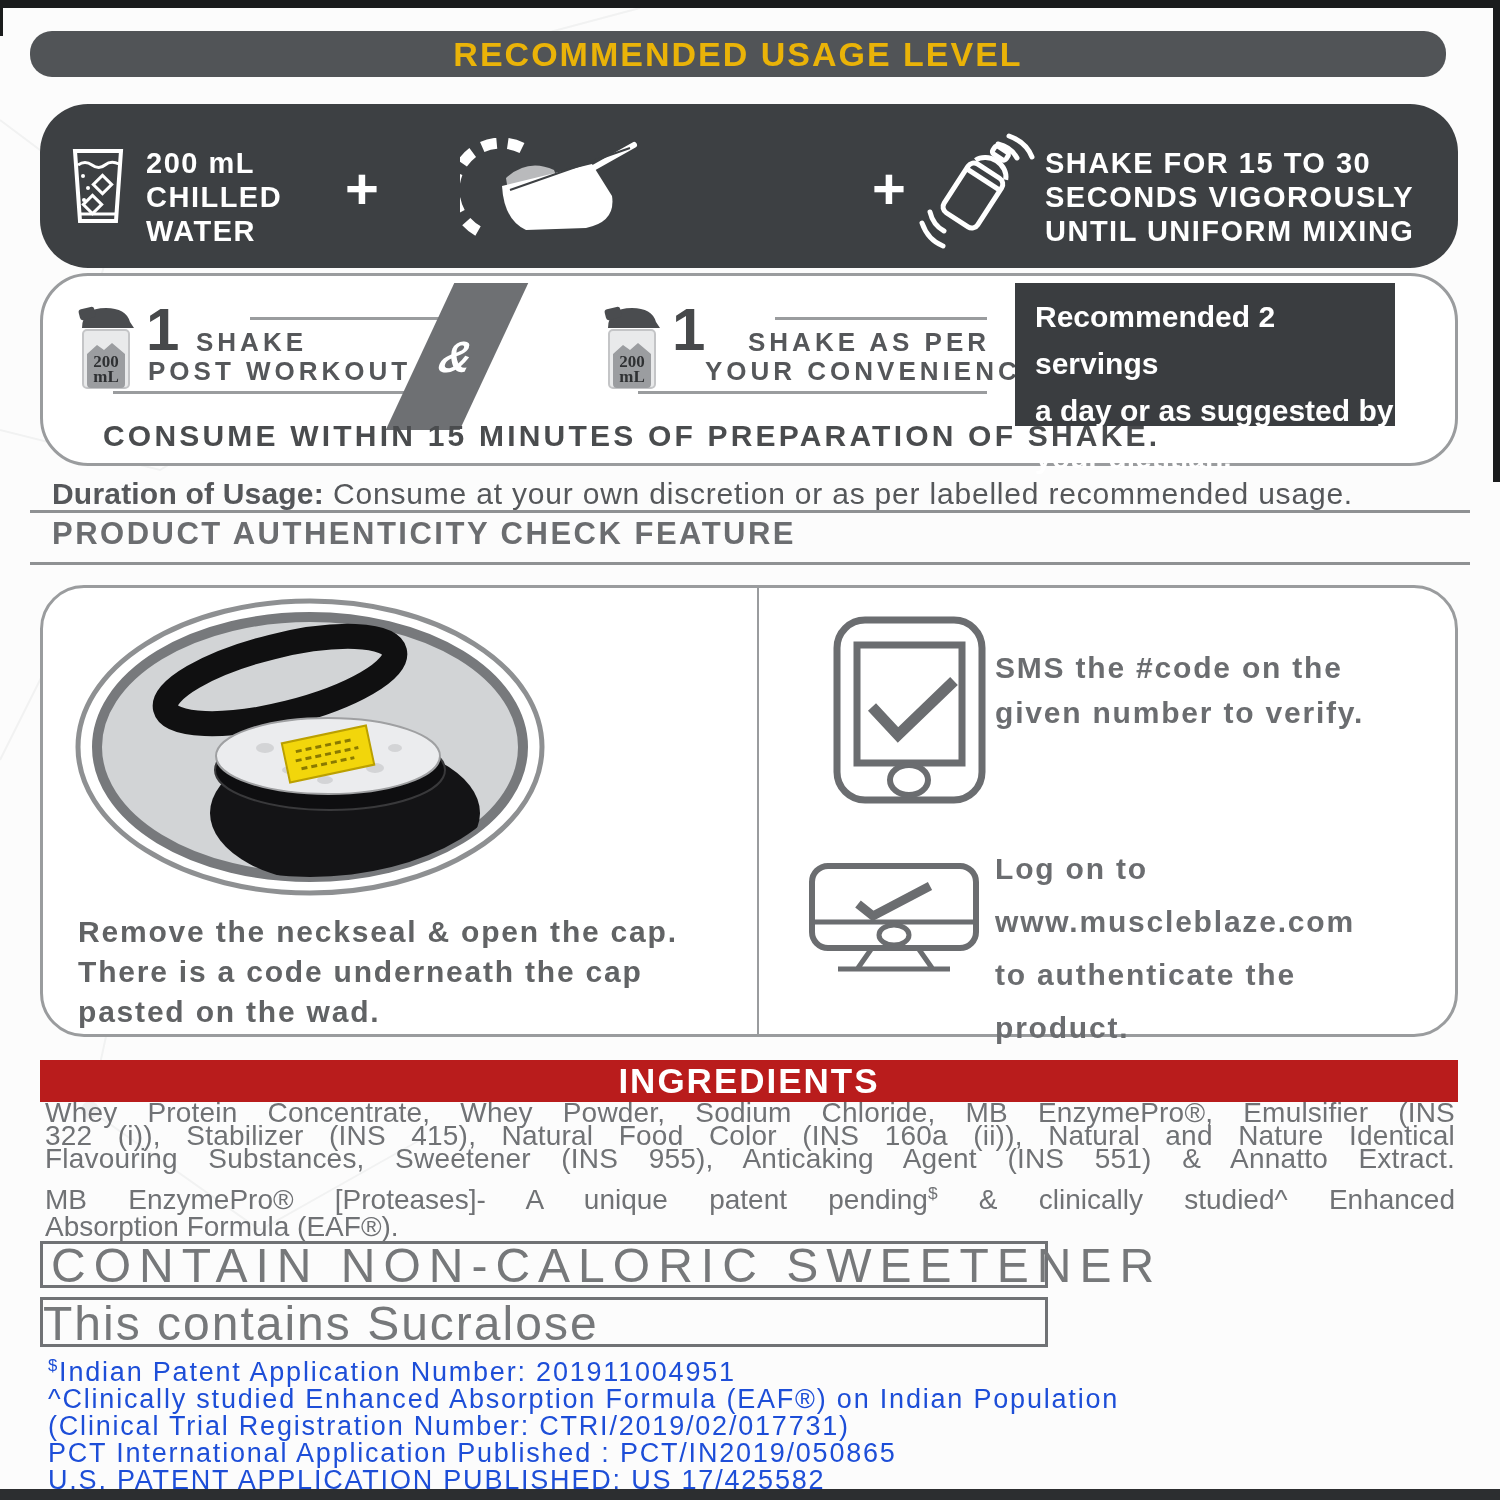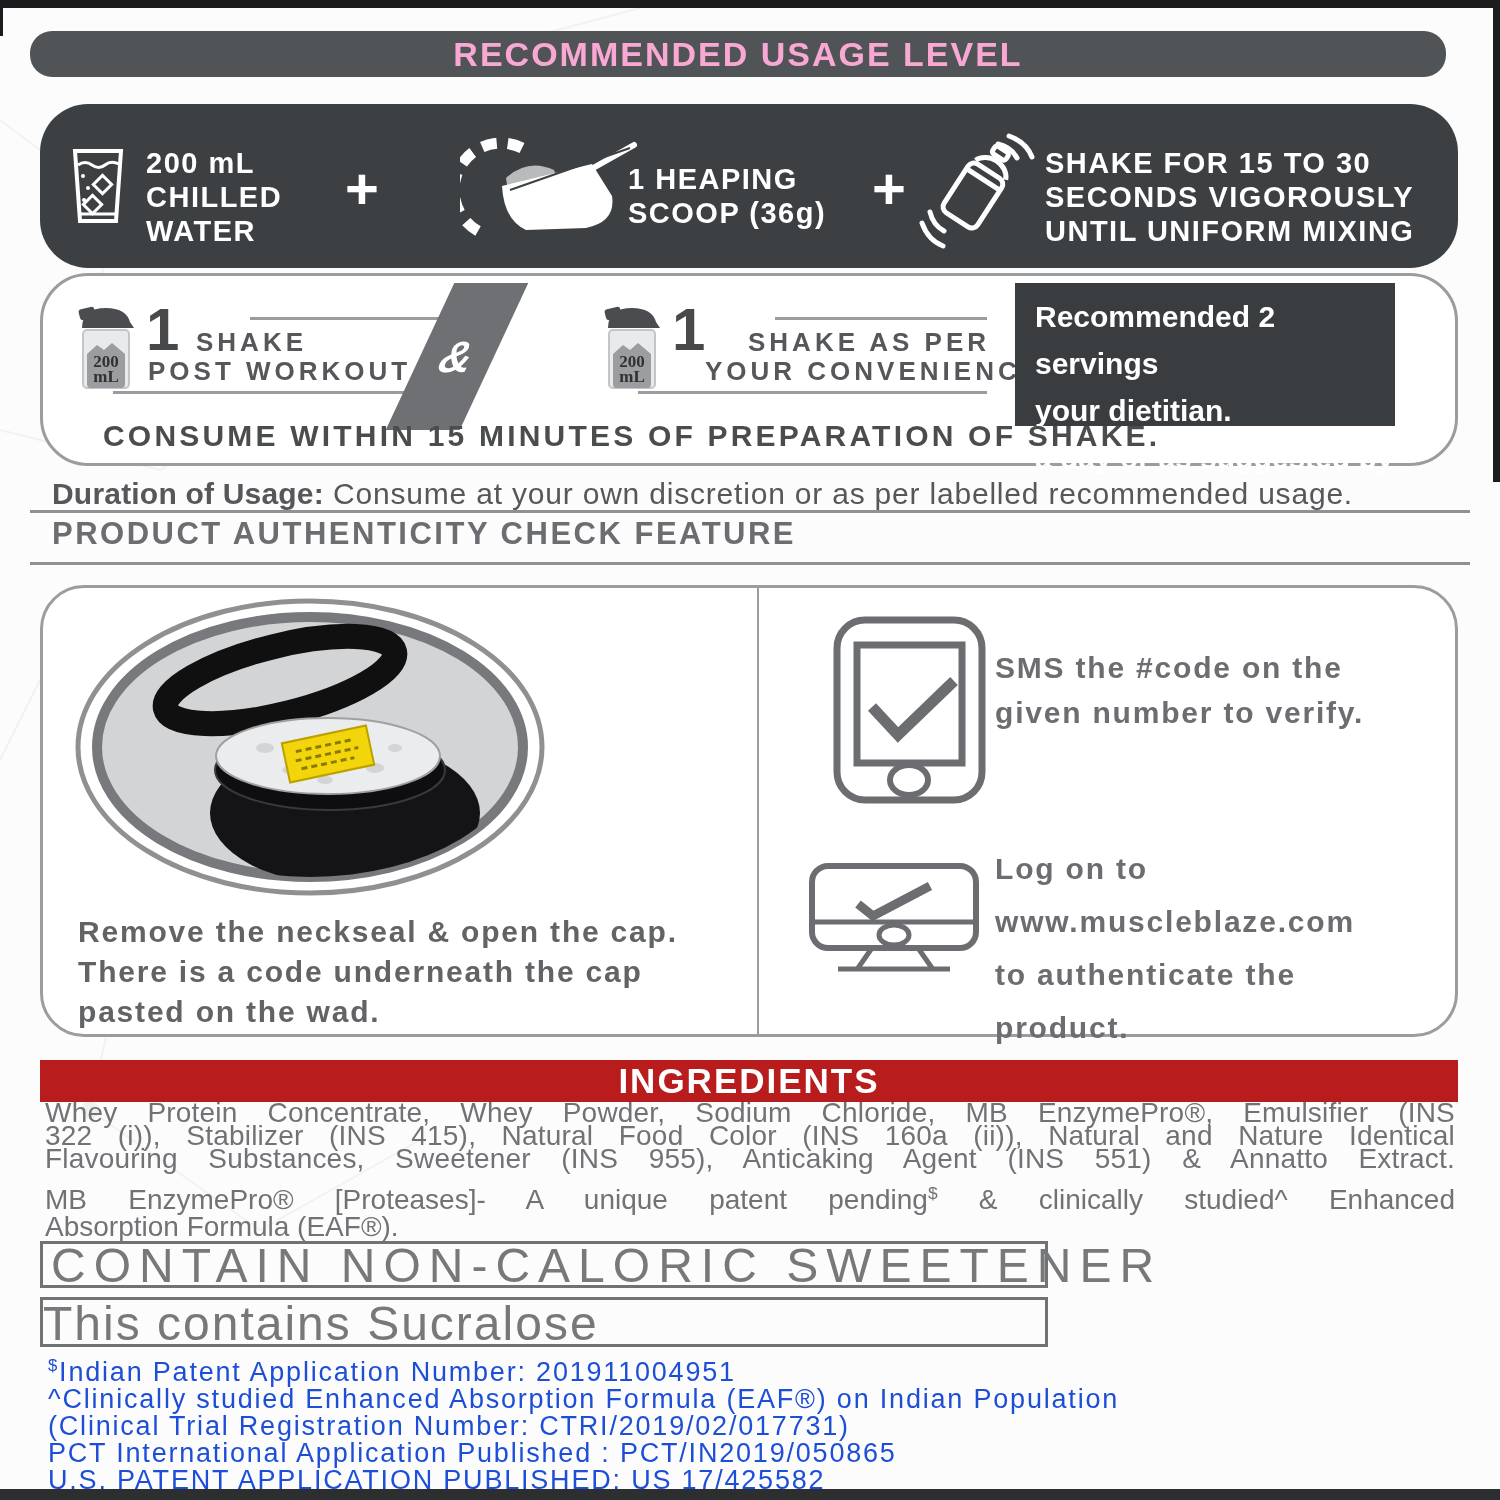--- a/index.html
+++ b/index.html
@@ -5,21 +5,21 @@
   * { margin:0; padding:0; box-sizing:border-box; }
   body { font-family:"Liberation Sans","DejaVu Sans",sans-serif; background:#fff; }
   .canvas { position:relative; width:1500px; height:1500px; background:#fcfcfc; overflow:hidden; }
   .abs { position:absolute; }
 
   
   .edge { background:#1a1c1d; }
 
   
   .banner { left:30px; top:31px; width:1416px; height:46px; background:#515457;
-            color:#f9a8d4; font-weight:bold; font-size:34px; letter-spacing:2px;
+            color:#eab308; font-weight:bold; font-size:34px; letter-spacing:2px;
             text-align:center; line-height:46px;border-radius:22px; }
 
   
   .usage-panel { left:40px; top:104px; width:1418px; height:164px; background:#3d4043; border-radius:48px; }
   .usage-label { color:#fff; font-weight:bold; font-size:29px; line-height:34px; letter-spacing:1.5px; }
   .plus { color:#fff; font-weight:bold; font-size:58px; line-height:58px; }
 
   
   .serv-panel { left:40px; top:273px; width:1418px; height:193px; background:#fff;
                 border:3px solid #9a9c9e; border-radius:48px; }
@@ -117,24 +117,20 @@
       <div>WATER</div>
     </div>
     <div class="abs plus" style="left:305px;top:56px">+</div>
     <svg class="abs" style="left:420px;top:34px" width="178" height="104" viewBox="0 0 178 104">
       <path d="M62,10 A46,46 0 0 0 20,94" fill="none" stroke="#fff" stroke-width="11" stroke-dasharray="15 11"></path>
       <path d="M46,40 q22,-20 48,-8 l8,20 -52,14 z" fill="#b9babc"></path>
       <path d="M42,48 L132,26 L152,58 q4,26 -26,32 L66,92 q-22,-10 -24,-44 z" fill="#fff"></path>
       <path d="M126,34 L174,7" stroke="#fff" stroke-width="6" stroke-linecap="round"></path>
       <path d="M50,52 L170,10" stroke="#3d4043" stroke-width="2"></path>
     </svg>
-    <div class="abs usage-label" style="left:588px;top:58px">
-      <div>1 HEAPING</div>
-      <div>SCOOP (36g)</div>
-    </div>
     <div class="abs plus" style="left:832px;top:56px">+</div>
     <svg class="abs" style="left:878px;top:28px" width="118" height="118" viewBox="0 0 118 118">
       <g stroke="#fff" stroke-width="5" fill="none" stroke-linecap="round">
         <path d="M80,12 q13,3 19,14"></path>
           <path d="M91,4 q17,6 23,21"></path>
         <path d="M12,80 q3,13 14,19"></path>
           <path d="M4,91 q6,17 21,23"></path>
       </g>
       <g transform="rotate(33 59 59)" stroke="#fff" stroke-width="5" fill="none">
         <rect x="38" y="36" width="40" height="58" rx="7"></rect>
@@ -181,22 +177,22 @@
     <div>mL</div>
   </div>
   <div class="abs qty" style="left:672px;top:300px">1</div>
   <div class="abs hline" style="left:775px;top:317px;width:212px"></div>
   <div class="abs serv-label" style="left:748px;top:327px">SHAKE AS PER</div>
   <div class="abs serv-label" style="left:705px;top:356px">YOUR CONVENIENCE</div>
   <div class="abs hline" style="left:638px;top:391px;width:349px"></div>
 
   <div class="abs note-box">
     <div>Recommended 2 servings</div>
+    <div>a day or as suggested by</div>
     <div>your dietitian.</div>
-    <div>a day or as suggested by</div>
   </div>
 
   <div class="abs consume">CONSUME WITHIN 15 MINUTES OF PREPARATION OF SHAKE.</div>
 
   <div class="abs duration">
     <b>Duration of Usage:</b><span> Consume at your own discretion or as per labelled recommended usage.</span>
   </div>
 
   <div class="abs rule" style="top:510px"></div>
   <div class="abs auth-heading">PRODUCT AUTHENTICITY CHECK FEATURE</div>

